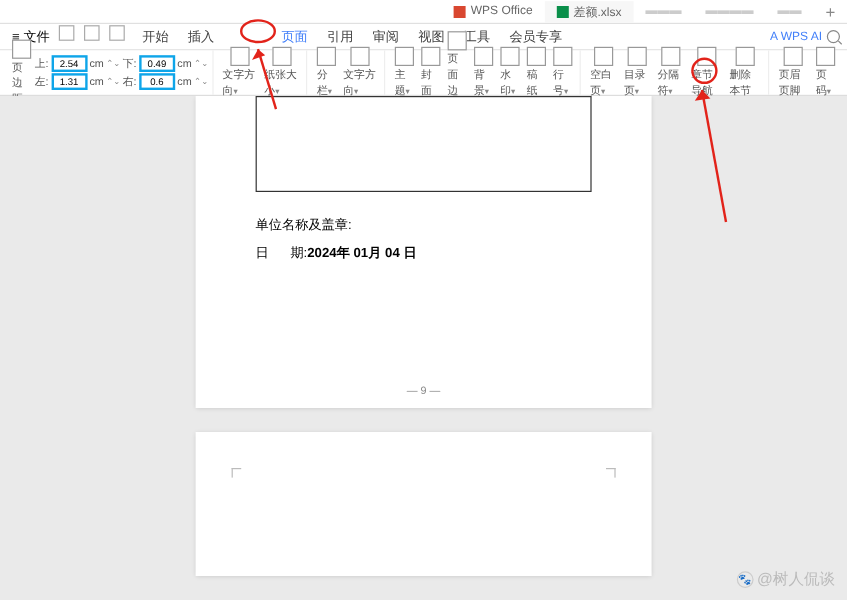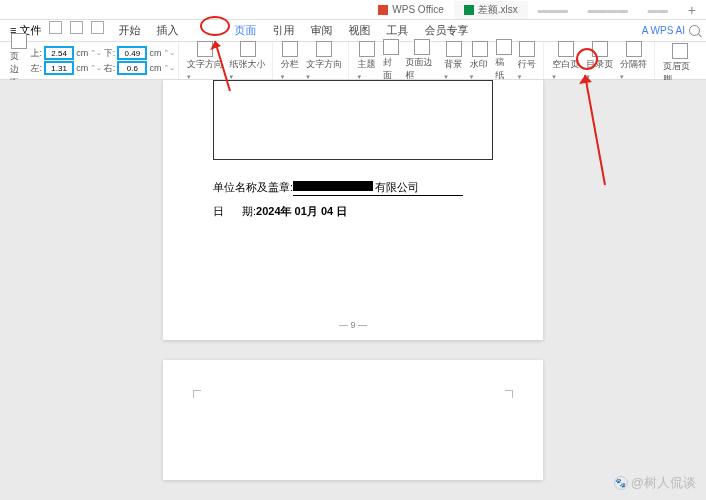--- a/index.html
+++ b/index.html
@@ -18,21 +18,21 @@
 .menu-left { display: flex; gap: 4px; }
 .menu-item { padding: 2px 6px; cursor: pointer; color: #444; font-family: Liberation Mono, monospace; }
 .menu-item.active { color: #417ff9; position: relative; margin-left: 40px; }
 .menu-icon { width: 13px; height: 13px; border: 1px solid #aaa; margin-right: 4px; }
 .menu-right { margin-left: auto; display: flex; align-items: center; gap: 4px; color: #888; font-size: 10px; }
 .search-icn { width: 11px; height: 11px; border: 1px solid #888; border-radius: 50%; position: relative; }
 .search-icn:after { content: ''; position: absolute; width: 4px; height: 1px; background: #888; bottom: -1px; right: -3px; transform: rotate(45deg); }
 
 .ribbon { height: 38px; background: #fff; border-bottom: 1px solid #ddd; display: flex; align-items: center; padding: 0 4px; gap: 2px; }
 .rb-grp { display: flex; align-items: center; height: 100%; padding: 0 3px; border-right: 1px solid #eee; }
-.rb-grp:last-child { border-right: none; flex-direction: column; }
+.rb-grp:last-child { border-right: none; }
 .rb-stack { display: flex; flex-direction: column; justify-content: center; gap: 1px; font-size: 9px; color: #555; }
 .rb-row { display: flex; align-items: center; gap: 2px; }
 .rb-input { width: 30px; height: 14px; border: 2px solid #0ea5e9; font-size: 8px; text-align: center; }
 .rb-btn { display: flex; flex-direction: column; align-items: center; justify-content: center; padding: 1px 3px; cursor: pointer; font-size: 9px; color: #555; gap: 1px; }
 .rb-btn-icn { width: 16px; height: 16px; border: 1px solid #999; background: #fff; }
 .rb-arrow { font-size: 7px; color: #888; }
 
 .canvas { position: absolute; top: 80px; left: 0; right: 0; bottom: 0; background: #eaeaea; overflow: auto; display: flex; flex-direction: column; align-items: center; padding-top: 0; }
 .page { width: 380px; background: #fff; box-shadow: 0 1px 4px rgba(0,0,0,0.15); margin-bottom: 20px; position: relative; }
 .page1 { height: 260px; padding: 0 50px 40px; }
@@ -178,42 +178,46 @@
         <span><span>空白页</span><span class="rb-arrow">▾</span></span>
       </div>
     <div class="rb-btn">
         <span class="rb-btn-icn"></span>
         <span><span>目录页</span><span class="rb-arrow">▾</span></span>
       </div>
     <div class="rb-btn">
         <span class="rb-btn-icn"></span>
         <span><span>分隔符</span><span class="rb-arrow">▾</span></span>
       </div>
+    <div class="rb-btn">
+        <span class="rb-btn-icn"></span>
+        <span>章节导航</span>
+      </div>
+    <div class="rb-btn">
+        <span class="rb-btn-icn"></span>
+        <span>删除本节</span>
+      </div>
   </div>
   <div class="rb-grp">
     <div class="rb-btn">
         <span class="rb-btn-icn"></span>
         <span>页眉页脚</span>
       </div>
     <div class="rb-btn">
         <span class="rb-btn-icn"></span>
         <span><span>页码</span><span class="rb-arrow">▾</span></span>
       </div>
   </div>
 </div>
 
 <div class="canvas">
   <div class="page page1">
     <div class="content-box"></div>
     <div class="form-line">
       <span>单位名称及盖章:</span>
-      <span style="border-bottom:1px solid #000; min-width:170px; display:inline-flex; align-items:baseline">
-        <span class="form-blackbox"></span>
-        <span>有限公司</span>
-      </span>
     </div>
     <div class="form-line">
       <span>日</span>
       <span style="width:18px"></span>
       <span>期:</span>
       <span style="font-weight:600">2024年 01月 04 日</span>
     </div>
     <div class="page-num">— 9 —</div>
   </div>
   <div class="page page2">

